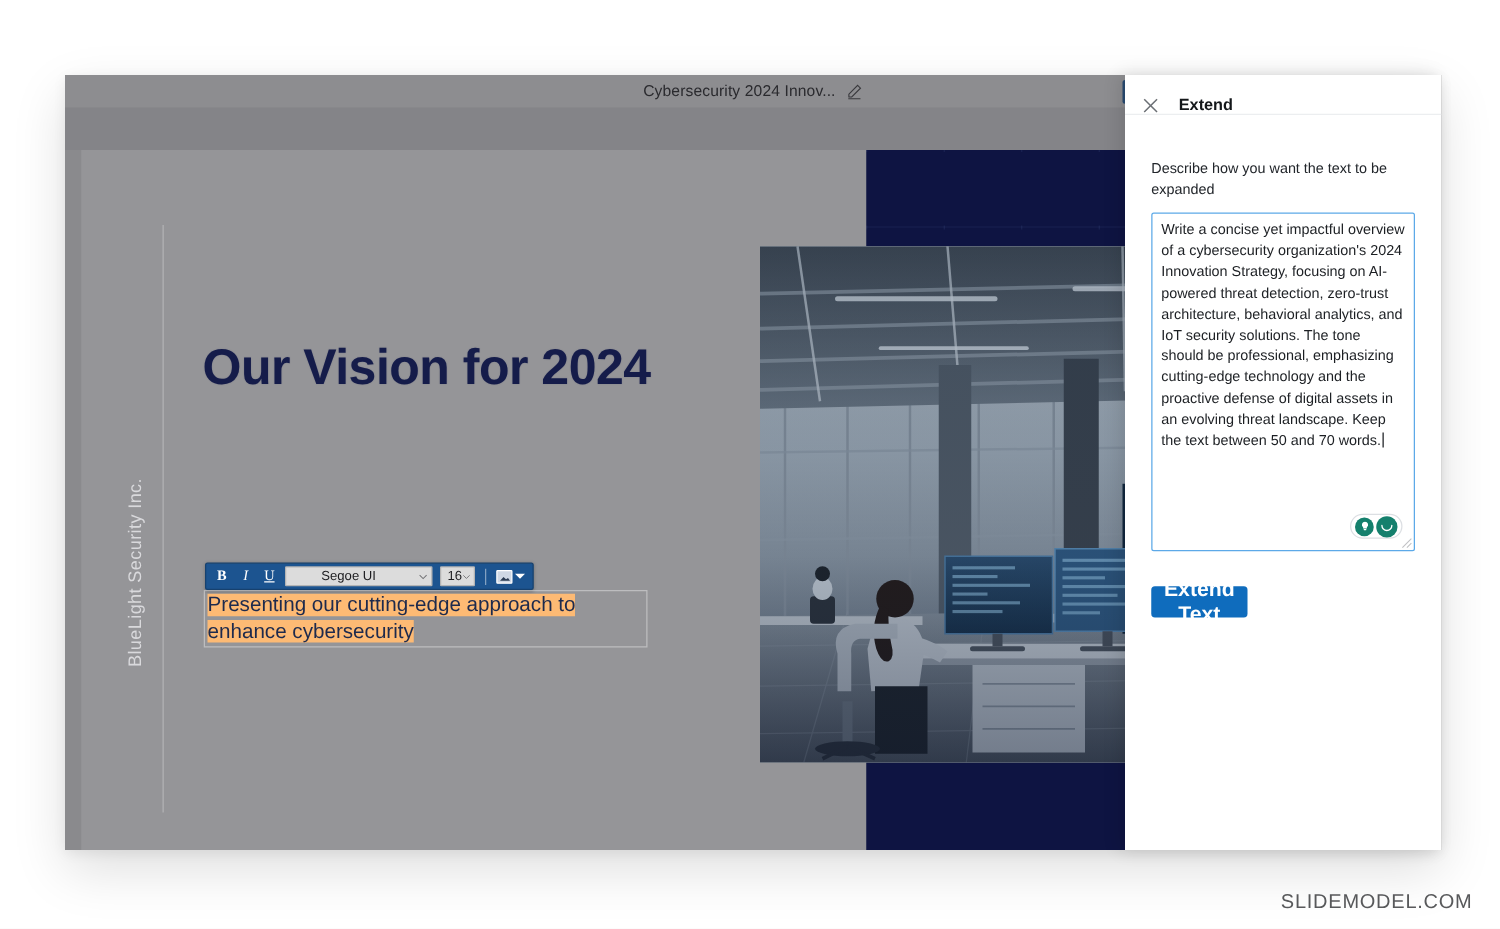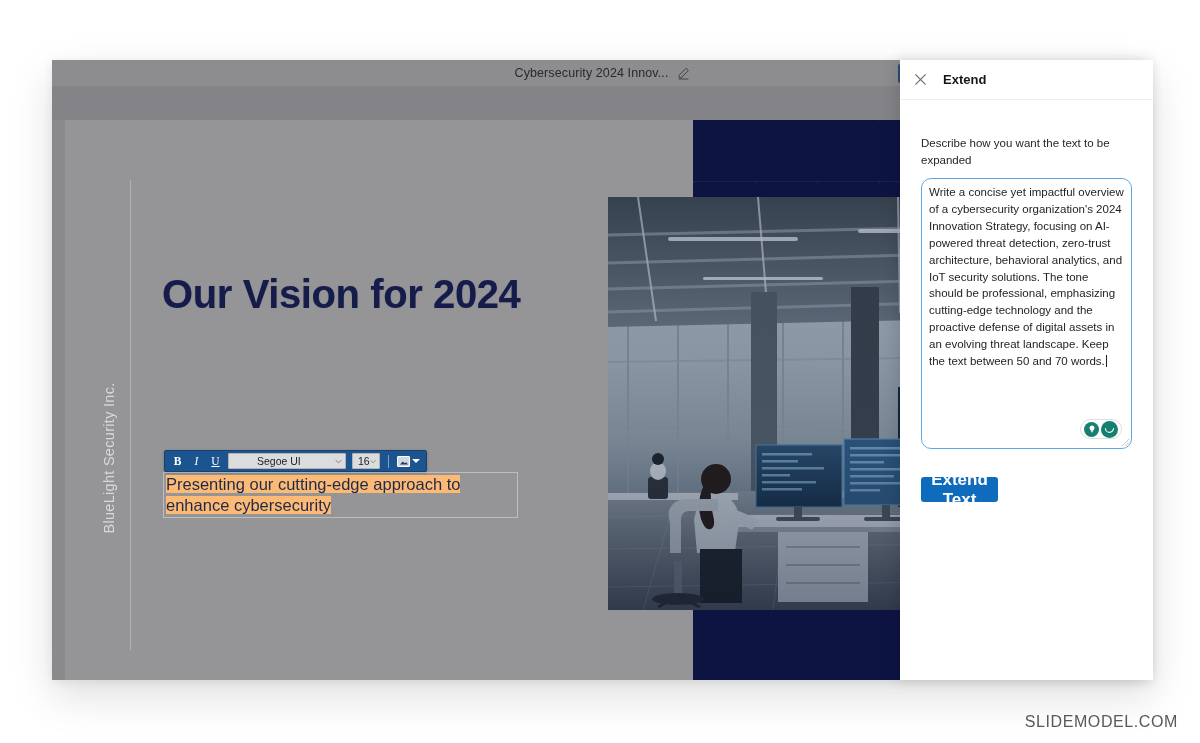--- a/index.html
+++ b/index.html
@@ -178,40 +178,40 @@
   
   .panel {
     position: absolute;
     left: 900px; top: 60px;
     width: 253px; height: 620px;
     background: #ffffff;
     box-shadow: -4px 0 14px rgba(0,0,0,.12);
     display: flex; flex-direction: column;
   }
   .panel-header {
-    height: 40px; min-height: 32px;
-    display: flex; align-items: center;
+    height: 32px; min-height: 32px;
+    display: flex; align-items: flex-end;
     padding: 0 14px;
     border-bottom: 1px solid #eceef0;
     gap: 16px;
   }
   .close-x { width: 13px; height: 13px; display: block; cursor: pointer; }
   .panel-title { font-size: 13px; font-weight: bold; color: #14171a; }
 
   .panel-body { padding: 18px 21px 0 21px; }
   .panel-label {
     font-size: 11.5px; line-height: 17px; color: #22262b;
     margin-bottom: 9px;
     margin-top: 17px;
   }
   .ta-wrap {
     position: relative;
     width: 211px; height: 271px;
     border: 1px solid #5ca9e8;
-    border-radius: 10px;
+    border-radius: 2px;
     background: #ffffff;
   }
   .ta-text {
     position: absolute; left: 7px; top: 5px;
     width: 196px;
     font-size: 11.5px; line-height: 16.9px;
     color: #1c1f23;
     white-space: pre-wrap;
   }
   .caret-bar {

